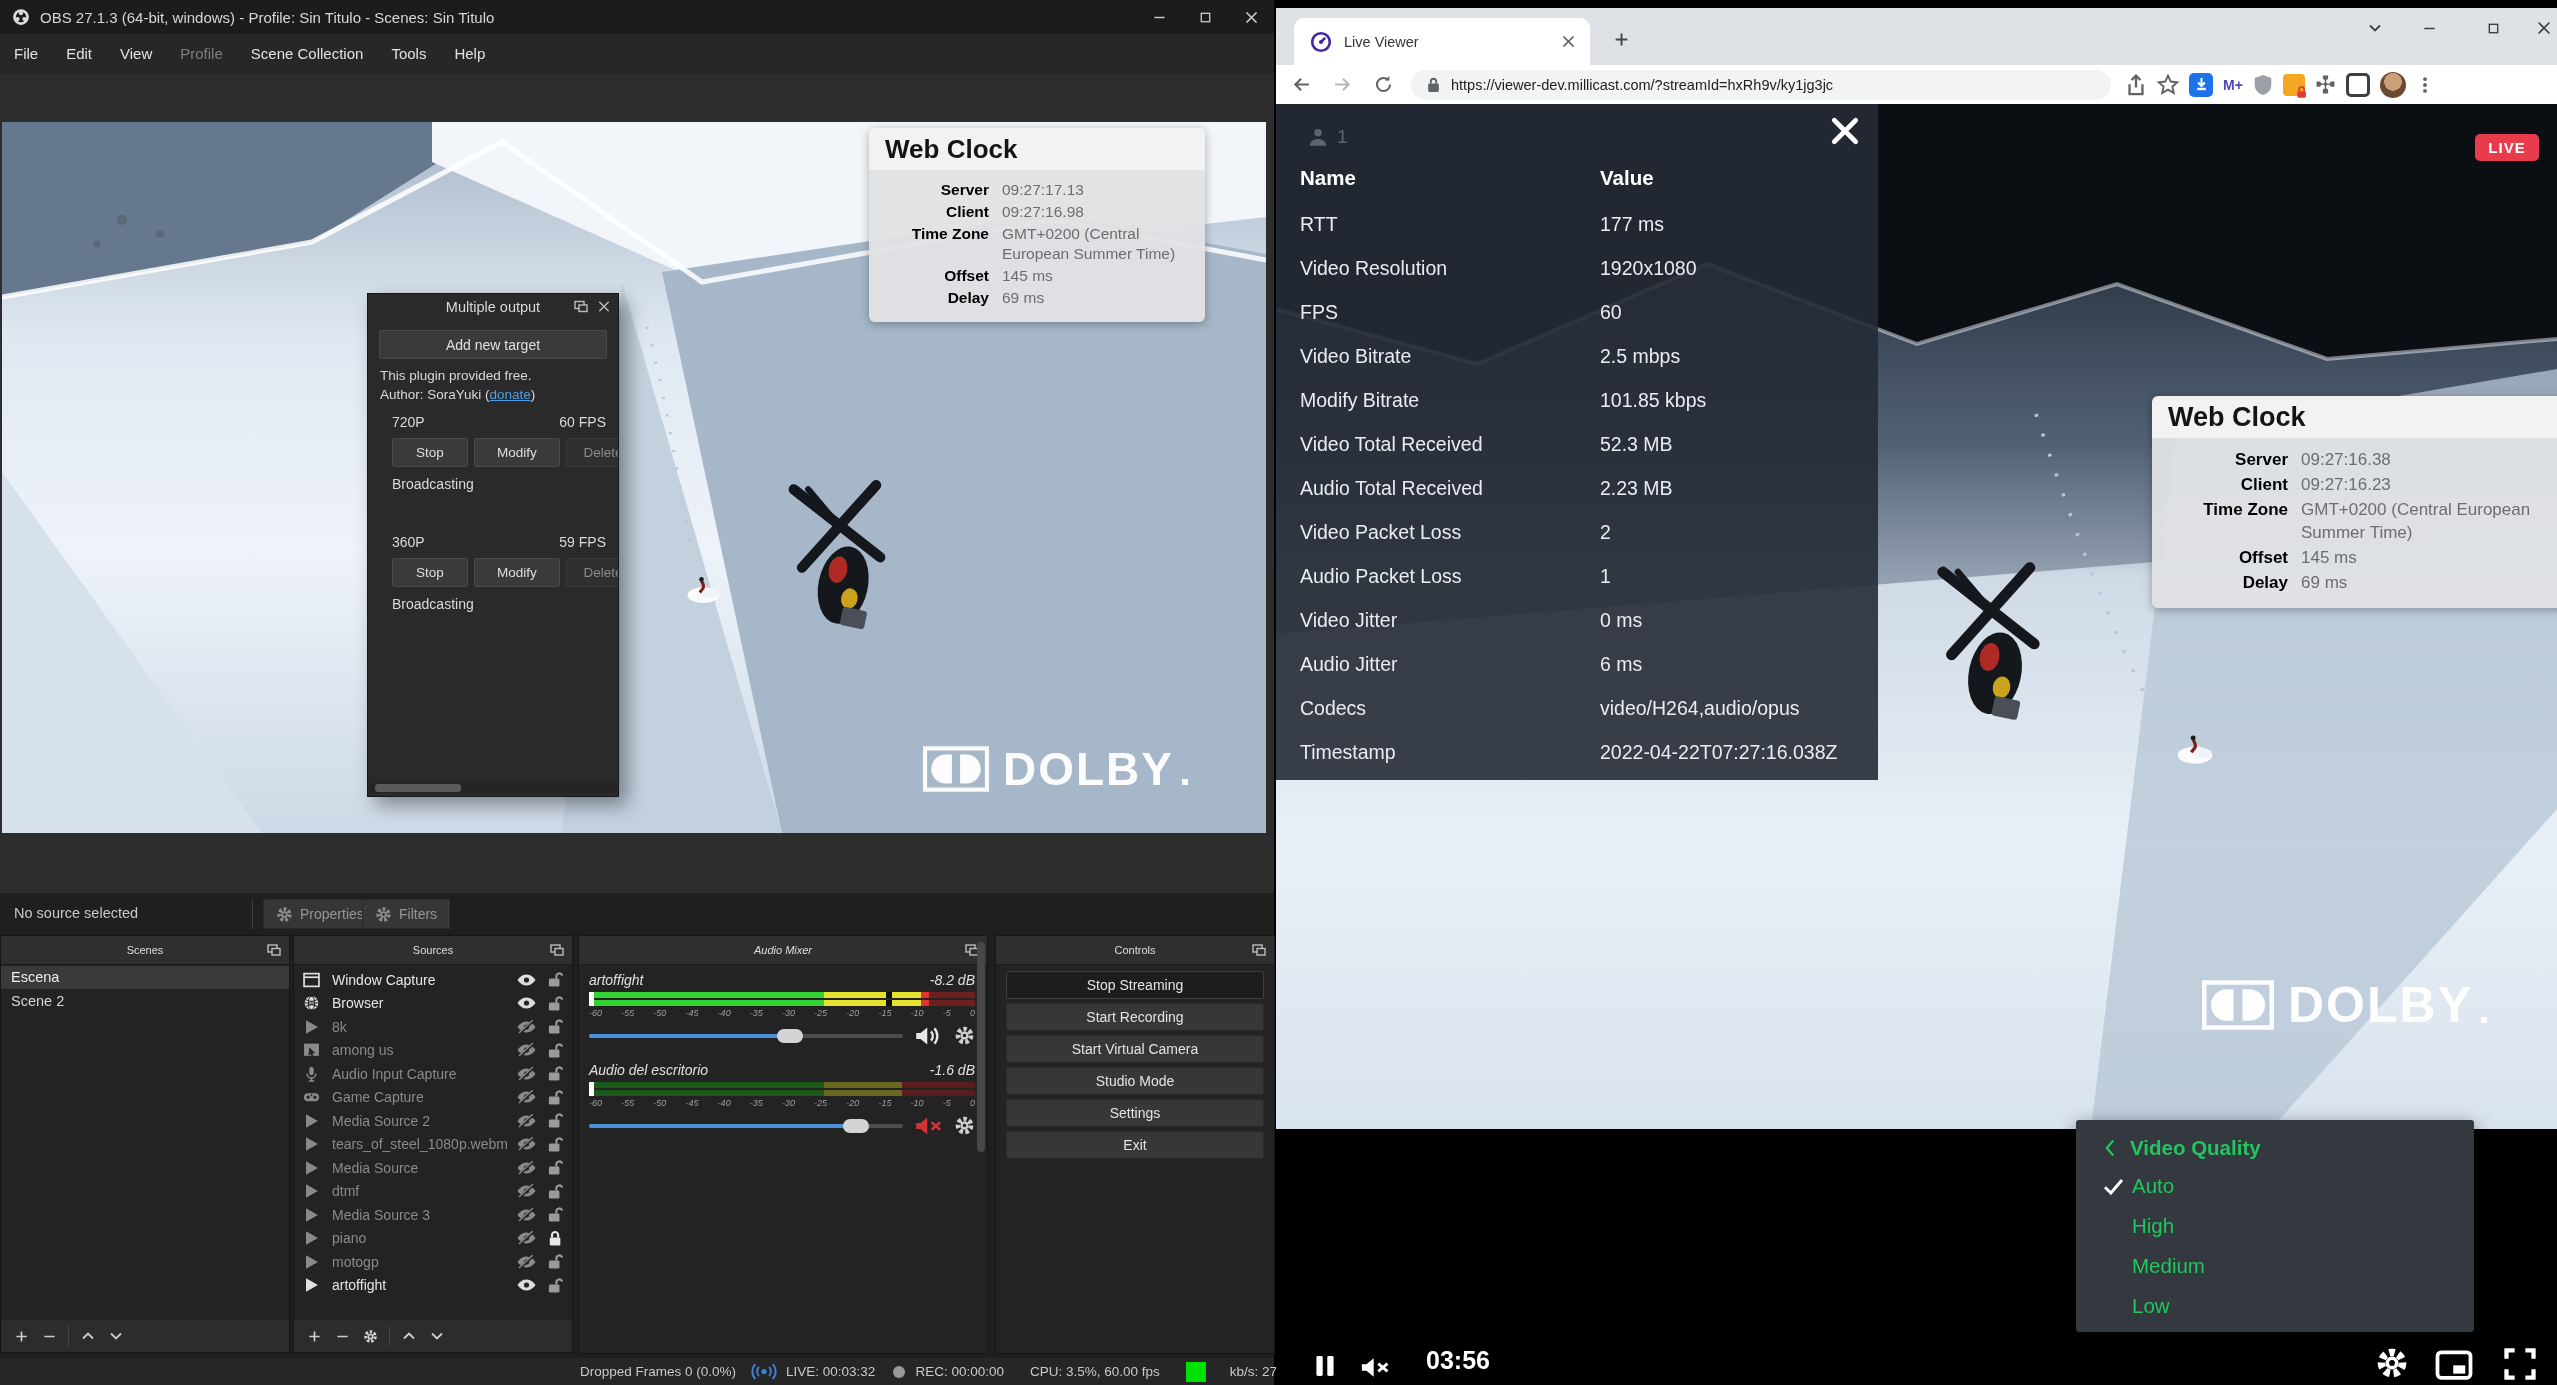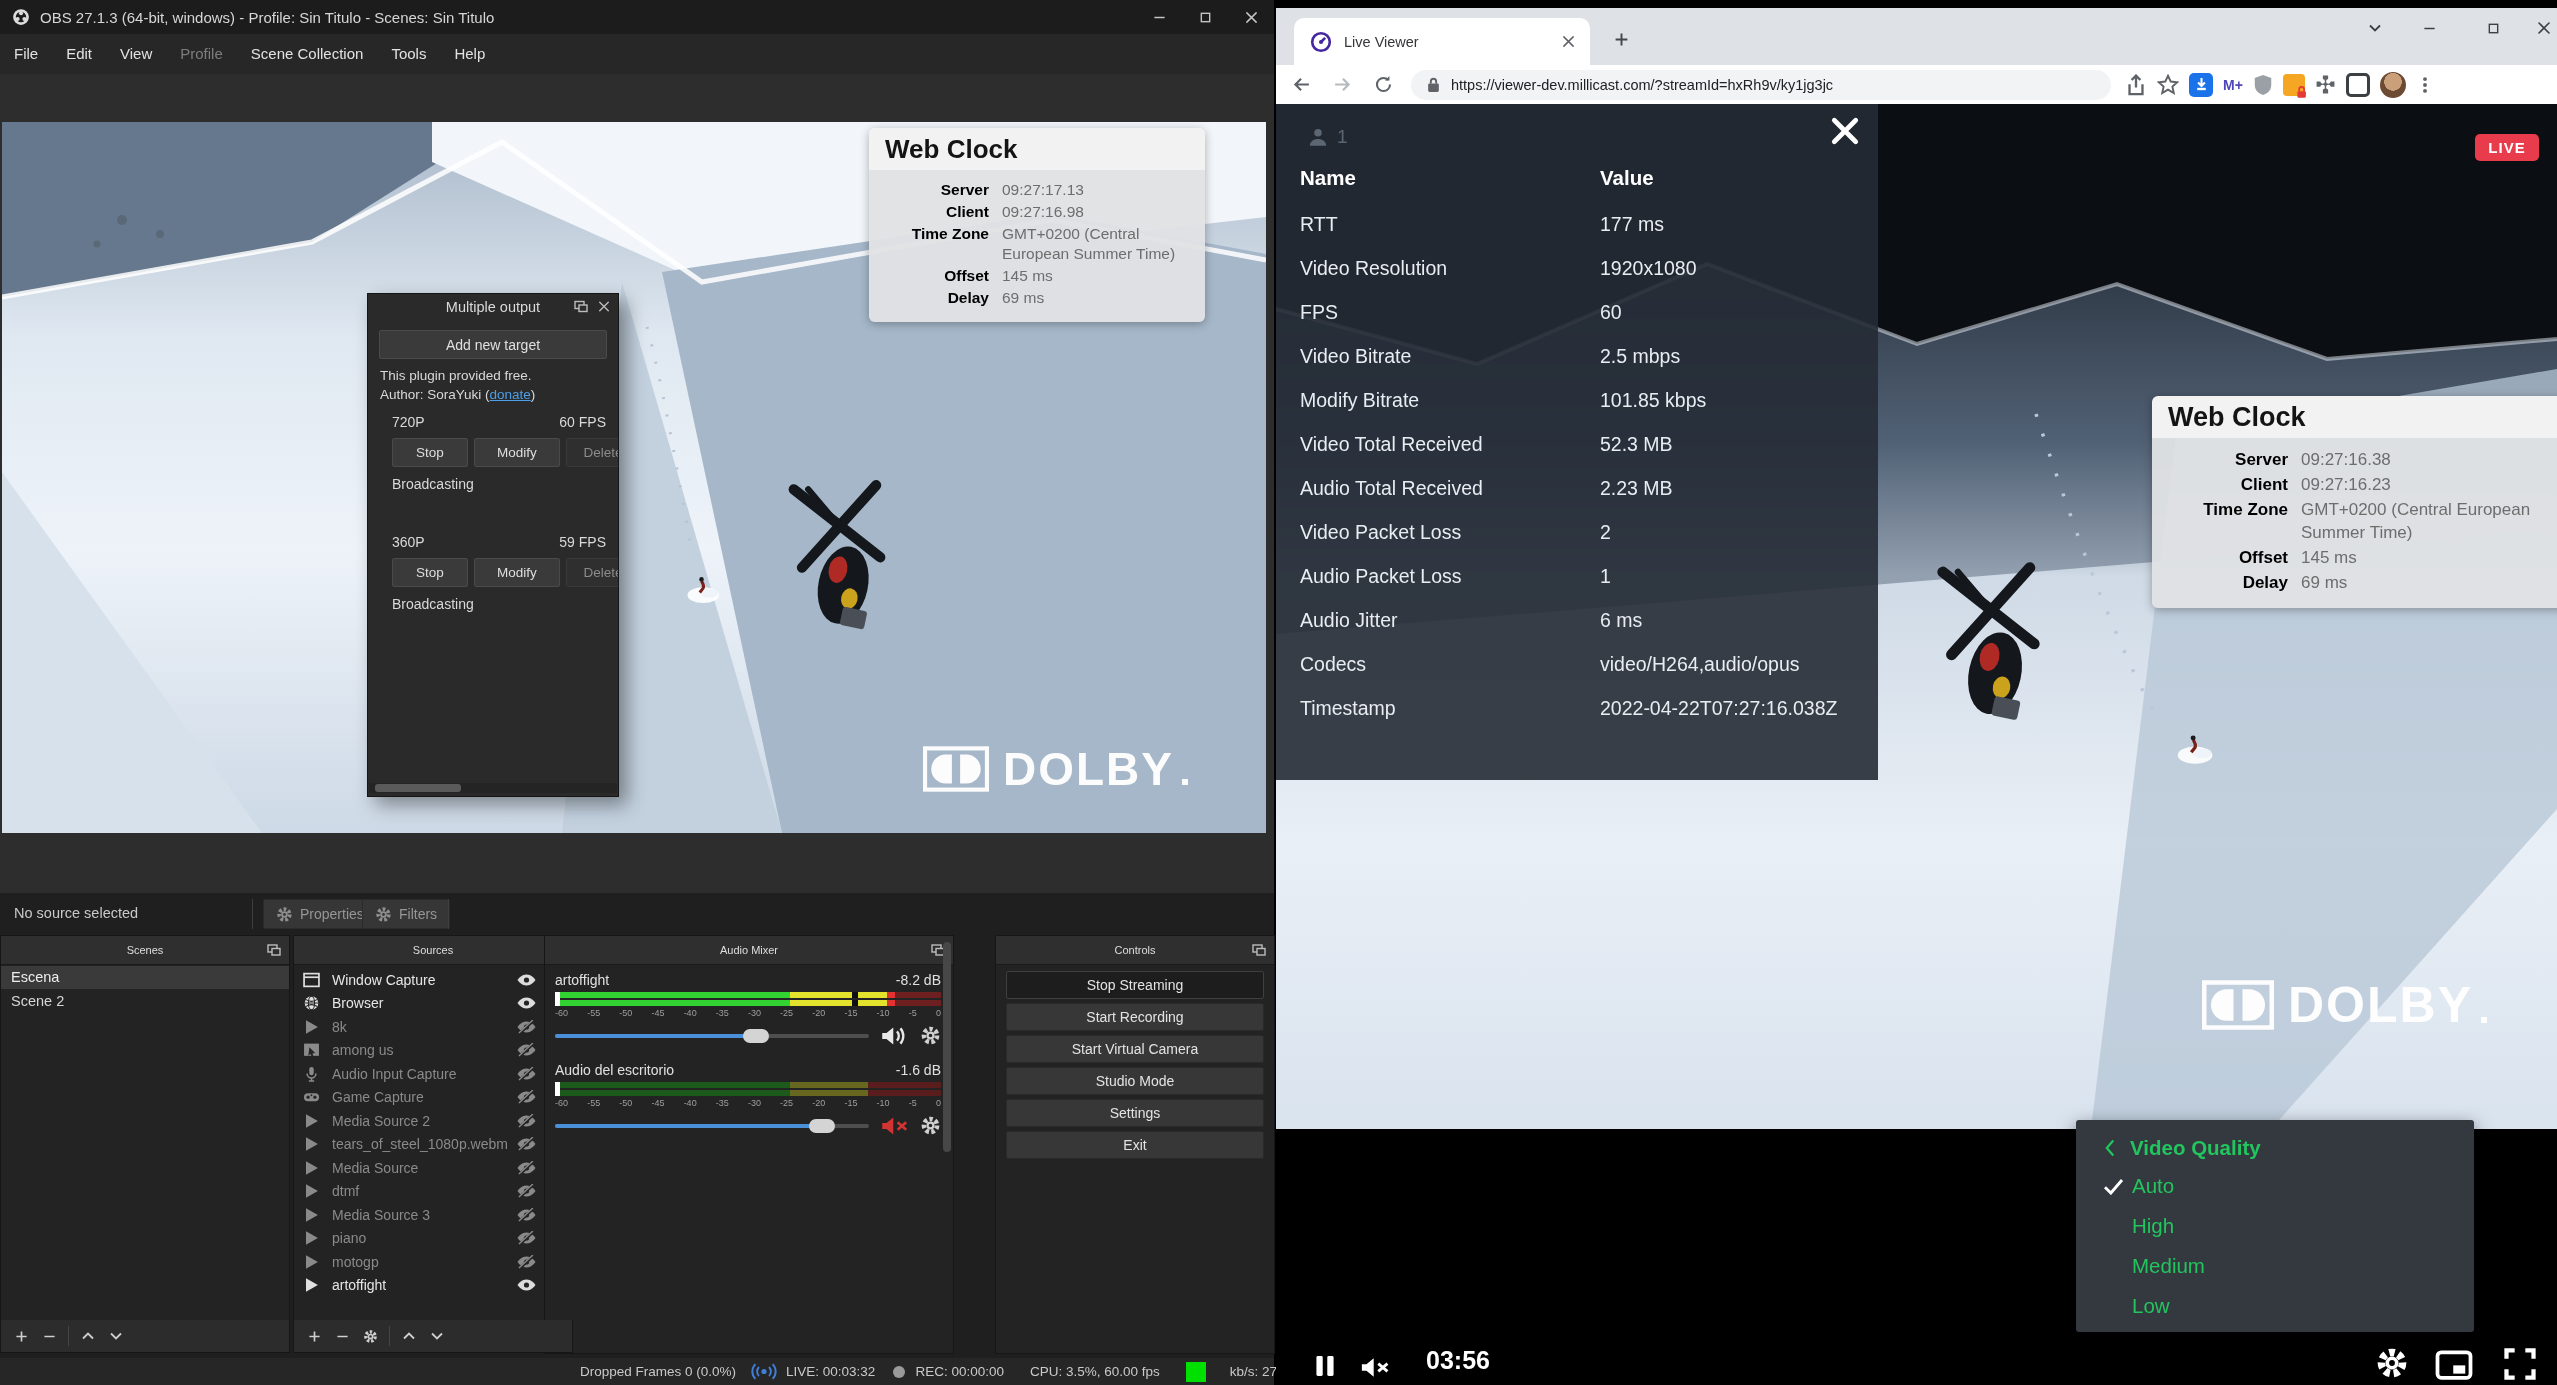--- a/index.html
+++ b/index.html
@@ -71,21 +71,21 @@
   .sel-btn .ico{color:#8f8f8f;}
 
   
   .panel{position:absolute;background:#232323;border:1px solid #161616;}
   .p-head{position:absolute;top:0;left:0;right:0;height:28px;background:#2f2f2f;border-bottom:1px solid #1a1a1a;
           display:flex;align-items:center;justify-content:center;color:#dfdfdf;font-size:11px;}
   .p-dock{position:absolute;right:8px;top:8px;color:#bdbdbd;}
   .p-body{position:absolute;top:29px;left:0;right:0;bottom:0;overflow:hidden;}
   .p-scenes{left:0;top:935px;width:288px;height:385px;}
   .p-sources{left:293px;top:935px;width:278px;height:385px;}
-  .p-mixer{left:544px;top:935px;width:408px;height:417px;}
+  .p-mixer{left:578px;top:935px;width:408px;height:417px;font-style:italic;}
   .p-controls{left:995px;top:935px;width:278px;height:417px;}
   .p-foot{position:absolute;top:1320px;height:32px;background:#2c2c2c;border:1px solid #161616;border-top:none;
           display:flex;align-items:center;color:#cfcfcf;padding-left:6px;}
   .f-scenes{left:0;width:282px;}
   .f-sources{left:293px;width:272px;}
   .f-ic{width:28px;height:24px;display:flex;align-items:center;justify-content:center;color:#cfcfcf;}
   .f-sep{width:1px;height:20px;background:#454545;margin:0 5px;}
 
   .scene-row{height:23px;line-height:23px;padding-left:10px;font-size:14.5px;color:#d6d6d6;margin-top:1px;}
   .scene-row.sel{background:#3a3a3a;color:#ededed;}
@@ -1097,20 +1097,24 @@
             </div>
           <div class="srow">
               <span class="sname">Video Packet Loss</span>
               <span class="sval">2</span>
             </div>
           <div class="srow">
               <span class="sname">Audio Packet Loss</span>
               <span class="sval">1</span>
             </div>
           <div class="srow">
+              <span class="sname">Video Jitter</span>
+              <span class="sval">0 ms</span>
+            </div>
+          <div class="srow">
               <span class="sname">Audio Jitter</span>
               <span class="sval">6 ms</span>
             </div>
           <div class="srow">
               <span class="sname">Codecs</span>
               <span class="sval">video/H264,audio/opus</span>
             </div>
           <div class="srow">
               <span class="sname">Timestamp</span>
               <span class="sval">2022-04-22T07:27:16.038Z</span>

